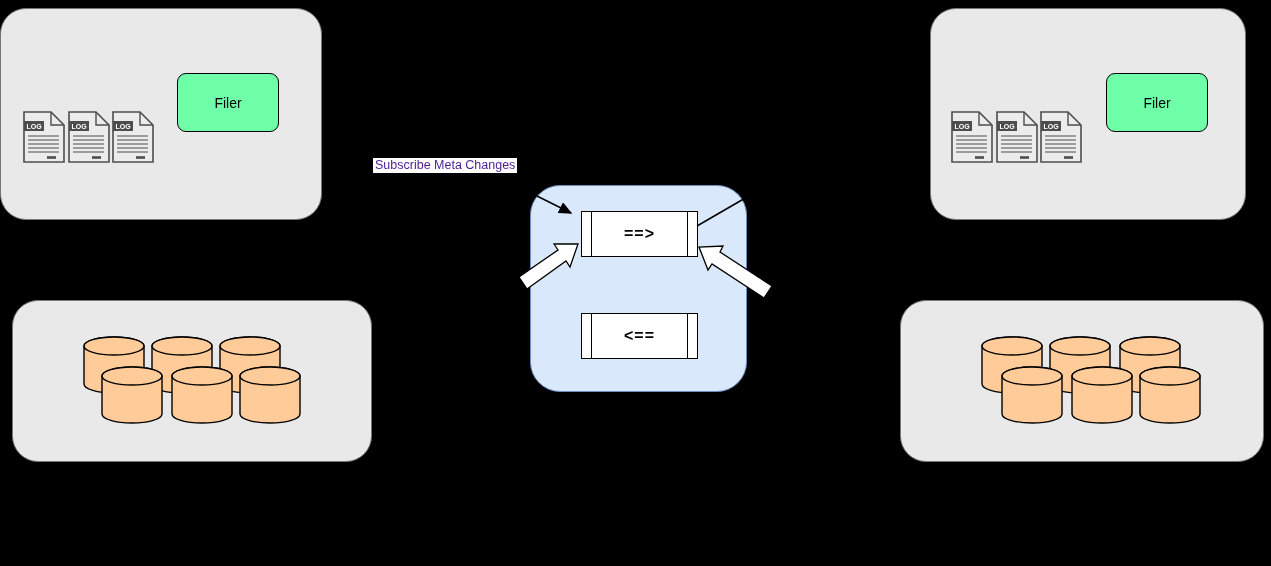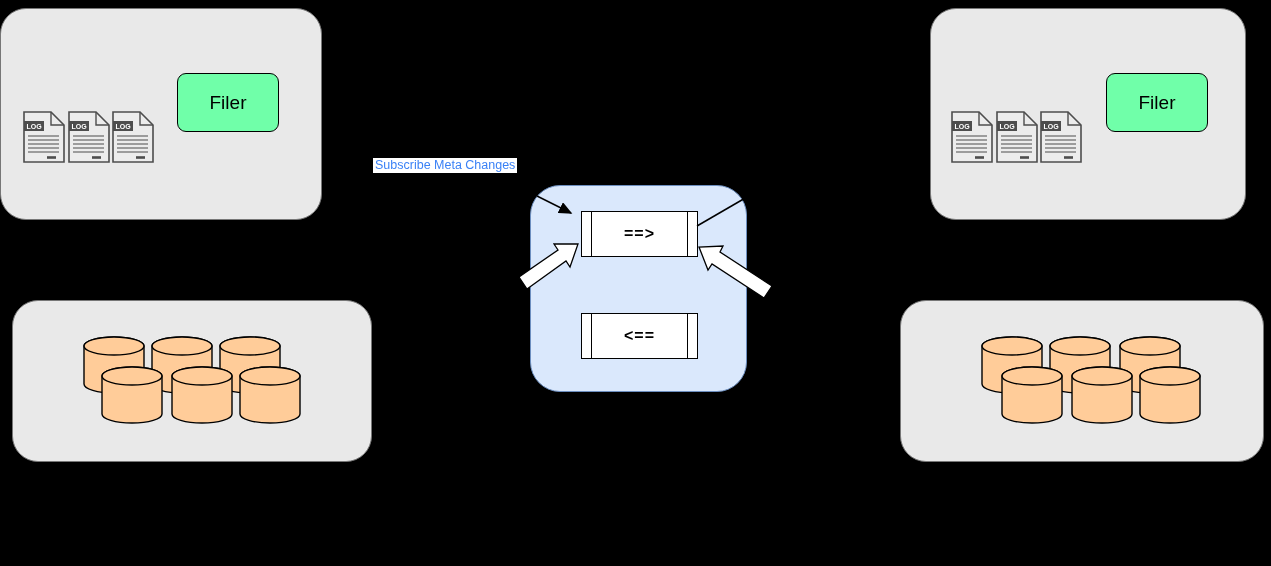--- a/index.html
+++ b/index.html
@@ -8,34 +8,34 @@
     font-family:"Liberation Sans", sans-serif;color:#000;
   }
   .cluster-box{
     position:absolute;background:#e9e9e9;border:1px solid #777;border-radius:26px;
   }
   .queue-box{
     position:absolute;background:#dae8fc;border:1px solid #6c8ebf;border-radius:30px;
   }
   .filer{
     position:absolute;width:100px;height:57px;background:#70ffa9;border:1px solid #000;
-    border-radius:9px;display:flex;align-items:center;justify-content:center;font-size:19px;
+    border-radius:9px;display:flex;align-items:center;justify-content:center;font-size:14px;
   }
   .log-icon{position:absolute;overflow:visible;}
   .log-text{font-family:"Liberation Sans",sans-serif;font-size:7px;font-weight:bold;fill:#fff;text-anchor:middle;}
   .pipe{
     position:absolute;width:115px;height:44px;background:#fff;border:1px solid #000;
     display:flex;align-items:center;justify-content:center;
   }
   .cap{position:absolute;top:0;bottom:0;width:0;border-left:1px solid #000;}
   .cap.left{left:9px}
   .cap.right{right:9px}
   .pipe-label{font-weight:bold;font-size:16px;letter-spacing:1px;}
   .subscribe-label{
-    position:absolute;left:373px;top:158px;background:#fff;color:#3b82f6;
+    position:absolute;left:373px;top:158px;background:#fff;color:#4c1d95;
     font-size:12.5px;line-height:15px;padding:0 2px;white-space:nowrap;
   }
   .vol-svg{position:absolute;left:0;top:0;overflow:visible;}
   #arrow-overlay{position:absolute;left:0;top:0;pointer-events:none;}
   .hidden-defs{position:absolute;width:0;height:0;overflow:hidden;}
 </style>
 </head>
 <body>
 
 <svg class="hidden-defs" aria-hidden="true">

